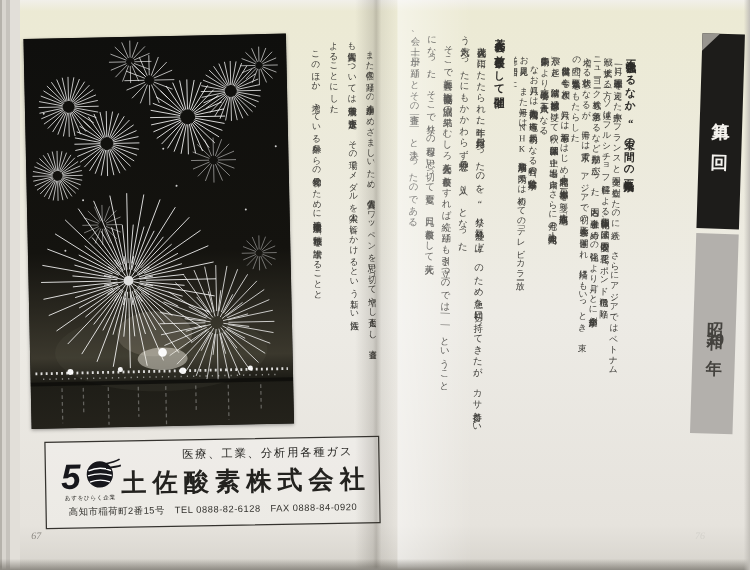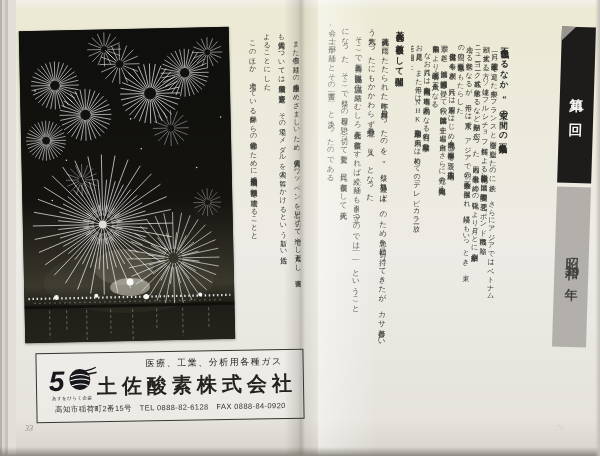--- a/index.html
+++ b/index.html
@@ -170,21 +170,21 @@
         <div class="ad-slogan">あすをひらく企業</div>
       </div>
       <div class="ad-right">
         <div class="ad-gas">医療、工業、分析用各種ガス</div>
         <div class="ad-company">土佐酸素株式会社</div>
       </div>
     </div>
     <div class="ad-address">高知市稲荷町2番15号　TEL 0888-82-6128　FAX 0888-84-0920</div>
   </div>
 
-  <div class="pnum pnum-left">33</div>
+  <div class="pnum pnum-left">67</div>
 
   <div class="vcols sec2">
     <div class="col heading">花火大会を前夜祭として開催</div>
     <div class="col">　花火大会は雨にたたられた昨年、最終日だったのを、“祭り気分盛り上げ”のため急を初日に持ってきたが、カサ持参とい</div>
     <div class="col">う人気だったにもかかわらず予想外の“入り”となった。</div>
     <div class="col">　そこで振興会と市観光協会は協議の結果、むしろ花火大会を前夜祭とすれば続く踊りも引き立つのでは――ということ</div>
     <div class="col">になった。そこで祭りの日程を思い切って変更し、九日に前夜祭として花火大</div>
     <div class="col">会、十、十一日が踊りとその審査――と決まったのである。</div>
   </div>
 

